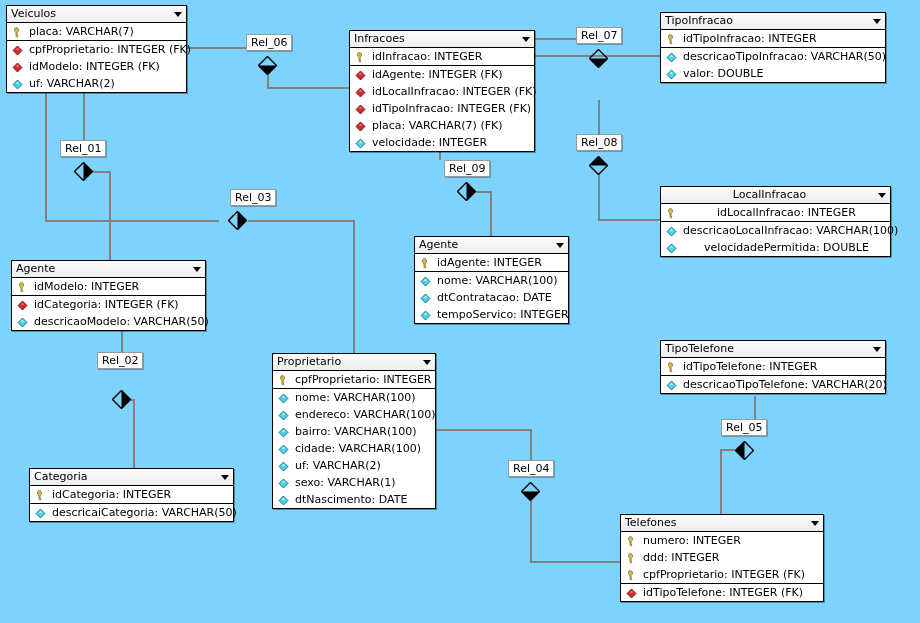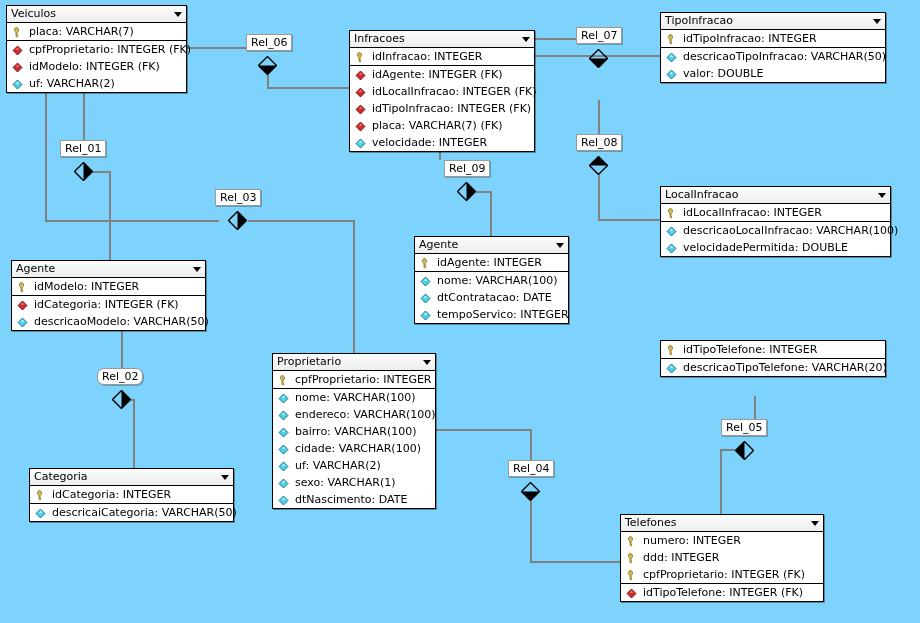--- a/index.html
+++ b/index.html
@@ -207,21 +207,21 @@
           <div class="attr"><span class="ico"><svg viewBox="0 0 11 11" width="11" height="11">
                 <path d="M5.5,1 L10,5.5 L5.5,10 L1,5.5 Z" fill="#4ad2ea" stroke="#0c5a6b" stroke-width="0.8" stroke-linejoin="round"></path>
                 <path d="M5.5,2.6 L7.2,4.4 L5.5,5.2 L3.8,4.4 Z" fill="#bdf2fb" opacity="0.9"></path>
               </svg></span><span>descricaoTipoInfracao: VARCHAR(50)</span></div>
           <div class="attr"><span class="ico"><svg viewBox="0 0 11 11" width="11" height="11">
                 <path d="M5.5,1 L10,5.5 L5.5,10 L1,5.5 Z" fill="#4ad2ea" stroke="#0c5a6b" stroke-width="0.8" stroke-linejoin="round"></path>
                 <path d="M5.5,2.6 L7.2,4.4 L5.5,5.2 L3.8,4.4 Z" fill="#bdf2fb" opacity="0.9"></path>
               </svg></span><span>valor: DOUBLE</span></div>
         </div>
       </div>
-      <div class="entity" style="left: 660px; top: 186px; width: 231px;">
+      <div class="entity" style="left: 660px; top: 186px; width: 231px; text-align: center;">
         <div class="entity-header"><span>LocalInfracao</span><span class="caret"></span></div>
         <div class="pk-group">
           <div class="attr"><span class="ico"><svg viewBox="0 0 11 11" width="11" height="11">
                 <path d="M4.2,0.6 C5.6,0.6 6.6,1.6 6.6,3 C6.6,4.1 6,4.9 5.1,5.2 L5.1,8.2 L6.1,9.1 L5.0,10.2 L4.0,9.2 L4.0,5.2 C3.0,4.9 2.4,4.1 2.4,3 C2.4,1.6 3.1,0.6 4.2,0.6 Z" fill="#f2d24b" stroke="#6b5a10" stroke-width="0.7" stroke-linejoin="round"></path>
                 <circle cx="4.5" cy="2.7" r="0.8" fill="#ffffff" stroke="#6b5a10" stroke-width="0.5"></circle>
               </svg></span><span>idLocalInfracao: INTEGER</span></div>
         </div>
         <div class="attr-group">
           <div class="attr"><span class="ico"><svg viewBox="0 0 11 11" width="11" height="11">
                 <path d="M5.5,1 L10,5.5 L5.5,10 L1,5.5 Z" fill="#4ad2ea" stroke="#0c5a6b" stroke-width="0.8" stroke-linejoin="round"></path>
@@ -323,20 +323,21 @@
                 <path d="M5.5,1 L10,5.5 L5.5,10 L1,5.5 Z" fill="#4ad2ea" stroke="#0c5a6b" stroke-width="0.8" stroke-linejoin="round"></path>
                 <path d="M5.5,2.6 L7.2,4.4 L5.5,5.2 L3.8,4.4 Z" fill="#bdf2fb" opacity="0.9"></path>
               </svg></span><span>sexo: VARCHAR(1)</span></div>
           <div class="attr"><span class="ico"><svg viewBox="0 0 11 11" width="11" height="11">
                 <path d="M5.5,1 L10,5.5 L5.5,10 L1,5.5 Z" fill="#4ad2ea" stroke="#0c5a6b" stroke-width="0.8" stroke-linejoin="round"></path>
                 <path d="M5.5,2.6 L7.2,4.4 L5.5,5.2 L3.8,4.4 Z" fill="#bdf2fb" opacity="0.9"></path>
               </svg></span><span>dtNascimento: DATE</span></div>
         </div>
       </div>
       <div class="entity" style="left: 660px; top: 340px; width: 226px;">
+        <div class="entity-header"><span>TipoTelefone</span><span class="caret"></span></div>
         <div class="pk-group">
           <div class="attr"><span class="ico"><svg viewBox="0 0 11 11" width="11" height="11">
                 <path d="M4.2,0.6 C5.6,0.6 6.6,1.6 6.6,3 C6.6,4.1 6,4.9 5.1,5.2 L5.1,8.2 L6.1,9.1 L5.0,10.2 L4.0,9.2 L4.0,5.2 C3.0,4.9 2.4,4.1 2.4,3 C2.4,1.6 3.1,0.6 4.2,0.6 Z" fill="#f2d24b" stroke="#6b5a10" stroke-width="0.7" stroke-linejoin="round"></path>
                 <circle cx="4.5" cy="2.7" r="0.8" fill="#ffffff" stroke="#6b5a10" stroke-width="0.5"></circle>
               </svg></span><span>idTipoTelefone: INTEGER</span></div>
         </div>
         <div class="attr-group">
           <div class="attr"><span class="ico"><svg viewBox="0 0 11 11" width="11" height="11">
                 <path d="M5.5,1 L10,5.5 L5.5,10 L1,5.5 Z" fill="#4ad2ea" stroke="#0c5a6b" stroke-width="0.8" stroke-linejoin="round"></path>
                 <path d="M5.5,2.6 L7.2,4.4 L5.5,5.2 L3.8,4.4 Z" fill="#bdf2fb" opacity="0.9"></path>
@@ -366,26 +367,26 @@
               </svg></span><span>idTipoTelefone: INTEGER (FK)</span></div>
         </div>
       </div>
     </div>
   <div id="rel-layer">
       <div class="rel" style="left: 60px; top: 140px;">Rel_01</div>
       <div class="diamond" style="left: 74px; top: 162px;"><svg viewBox="0 0 19 19" width="19" height="19">
           <path d="M9.5,0.5 L18.5,9.5 L9.5,18.5 Z" fill="#000000"></path>
           <path d="M9.5,0.5 L18.5,9.5 L9.5,18.5 L0.5,9.5 Z" fill="none" stroke="#000000" stroke-width="1.4" stroke-linejoin="miter"></path>
         </svg></div>
-      <div class="rel" style="left: 97px; top: 368px; border-radius: 7px;">Rel_02</div>
+      <div class="rel" style="left: 97px; top: 352px;">Rel_02</div>
       <div class="diamond" style="left: 112px; top: 390px;"><svg viewBox="0 0 19 19" width="19" height="19">
           <path d="M9.5,0.5 L18.5,9.5 L9.5,18.5 Z" fill="#000000"></path>
           <path d="M9.5,0.5 L18.5,9.5 L9.5,18.5 L0.5,9.5 Z" fill="none" stroke="#000000" stroke-width="1.4" stroke-linejoin="miter"></path>
         </svg></div>
-      <div class="rel" style="left: 215px; top: 189px;">Rel_03</div>
+      <div class="rel" style="left: 230px; top: 189px;">Rel_03</div>
       <div class="diamond" style="left: 228px; top: 211px;"><svg viewBox="0 0 19 19" width="19" height="19">
           <path d="M9.5,0.5 L18.5,9.5 L9.5,18.5 Z" fill="#000000"></path>
           <path d="M9.5,0.5 L18.5,9.5 L9.5,18.5 L0.5,9.5 Z" fill="none" stroke="#000000" stroke-width="1.4" stroke-linejoin="miter"></path>
         </svg></div>
       <div class="rel" style="left: 508px; top: 460px;">Rel_04</div>
       <div class="diamond" style="left: 521px; top: 482px;"><svg viewBox="0 0 19 19" width="19" height="19">
           <path d="M0.5,9.5 L18.5,9.5 L9.5,18.5 Z" fill="#000000"></path>
           <path d="M9.5,0.5 L18.5,9.5 L9.5,18.5 L0.5,9.5 Z" fill="none" stroke="#000000" stroke-width="1.4" stroke-linejoin="miter"></path>
         </svg></div>
       <div class="rel" style="left: 721px; top: 419px;">Rel_05</div>

